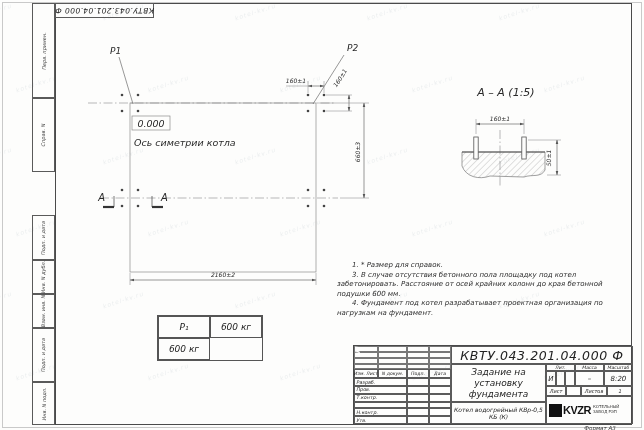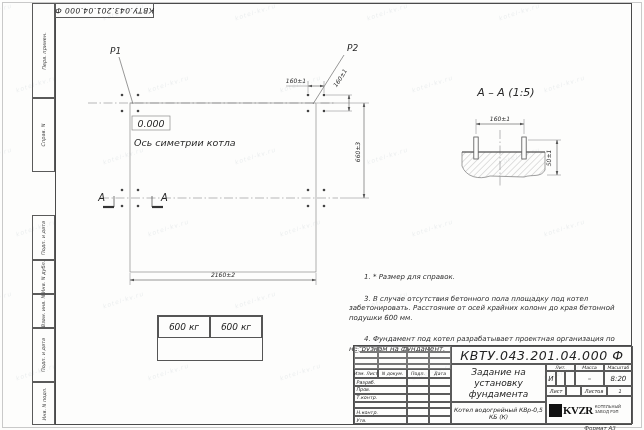--- a/index.html
+++ b/index.html
@@ -15,21 +15,21 @@
   .vcell{position:absolute;left:32px;width:23px;border:0.7px solid #5a5a5a;box-sizing:border-box;
          display:flex;align-items:center;justify-content:center;background:transparent;}
   .vcell span{transform:rotate(-90deg);white-space:nowrap;font-size:5px;font-style:italic;color:#444;}
   
   #top-stamp{position:absolute;left:55px;top:3px;width:99px;height:15px;border:0.8px solid #5a5a5a;
              box-sizing:border-box;display:flex;align-items:center;justify-content:center;}
   #top-stamp span{transform:rotate(180deg);font-size:7.5px;font-style:italic;letter-spacing:0.4px;color:#222;white-space:nowrap;}
   
   #notes{position:absolute;left:337px;top:261px;width:297px;font-size:7px;font-style:italic;
          line-height:9.6px;color:#2c2c2c;}
-  #notes p{margin:12px;text-indent:15px;}
+  #notes p{margin:0;text-indent:15px;}
   
   #load-table{position:absolute;left:157px;top:315px;width:106px;height:46px;border:0.9px solid #555;
               box-sizing:border-box;display:grid;grid-template-columns:1fr 1fr;grid-template-rows:22px 1fr;
               font-style:italic;color:#222;}
   #load-table div{border:0.45px solid #555;display:flex;align-items:center;justify-content:center;font-size:9px;}
   
   #tb{position:absolute;left:353px;top:345px;width:279px;height:80px;border:1px solid #4a4a4a;
       box-sizing:border-box;display:flex;font-style:italic;color:#222;}
   #tb *{box-sizing:border-box;}
   .tb-cell{border:0.45px solid #5a5a5a;overflow:hidden;display:flex;align-items:center;justify-content:center;}
@@ -49,21 +49,21 @@
   #tb-litcol{width:87px;display:flex;flex-direction:column;}
   .lit-hdr{display:flex;height:7px;font-size:4.6px;}
   .lit-hdr div{width:29px;border:0.4px solid #5a5a5a;display:flex;align-items:center;justify-content:center;}
   .lit-val{display:flex;height:15px;font-size:7px;}
   .lit-val .mini{width:9.66px;border:0.4px solid #5a5a5a;display:flex;align-items:center;justify-content:center;}
   .lit-val .big{width:29px;border:0.4px solid #5a5a5a;display:flex;align-items:center;justify-content:center;}
   .sheet-row{display:flex;height:10px;font-size:5px;}
   .sheet-row div{border:0.4px solid #5a5a5a;display:flex;align-items:center;justify-content:center;}
   #tb-logo{height:28px;border:0.4px solid #5a5a5a;display:flex;align-items:center;padding:2px;font-style:normal;}
   #logo-box{width:13px;height:13px;background:#111;display:flex;align-items:center;justify-content:center;margin-right:1px;}
-  #logo-word{font-weight:bold;font-size:11px;letter-spacing:-0.5px;color:#111;font-family:Liberation Serif, serif;}
+  #logo-word{font-weight:bold;font-size:11px;letter-spacing:-0.5px;color:#111;font-family:Liberation Sans, sans-serif;}
   #logo-cap{font-size:4px;line-height:4.6px;color:#333;margin-left:2px;white-space:nowrap;}
   #format-label{position:absolute;left:560px;top:425px;width:80px;text-align:center;font-size:5.5px;font-style:italic;color:#333;}
   svg{position:absolute;left:0;top:0;}
   svg text{font-family:"DejaVu Sans",sans-serif;font-style:italic;fill:#2a2a2a;}
   .thin{fill:none;stroke:#8c8c8c;stroke-width:0.7;}
   .axis{stroke:#8c8c8c;stroke-width:0.6;stroke-dasharray:9 2.5 1.5 2.5;fill:none;}
   .dim{stroke:#6b6b6b;stroke-width:0.7;fill:none;}
   .ext{stroke:#8c8c8c;stroke-width:0.55;fill:none;}
   .leader{stroke:#6b6b6b;stroke-width:0.7;fill:none;}
   .cutthick{stroke:#333;stroke-width:2.2;fill:none;}
@@ -223,20 +223,21 @@
       <text x="500" y="121" font-size="6" text-anchor="middle">160±1</text>
 
       <line class="ext" x1="528" y1="140" x2="561" y2="140"></line>
       <line class="ext" x1="547" y1="175" x2="561" y2="175"></line>
       <line class="dim" x1="557" y1="140" x2="557" y2="175" marker-start="url(#arr)" marker-end="url(#arr)"></line>
       <text x="551" y="158" font-size="6" text-anchor="middle" transform="rotate(-90 551 158)">50±1</text>
     </g>
   </svg>
 
   <div id="load-table">
+    <div>P₁</div>
     <div>600 кг</div>
     <div>600 кг</div>
   </div>
 
   <div id="notes">
     <p>1. * Размер для справок.</p>
     <p>3. В случае отсутствия бетонного пола площадку под котел забетонировать. Расстояние от осей крайних колонн до края бетонной подушки 600 мм.</p>
     <p>4. Фундамент под котел разрабатывает проектная организация по нагрузкам на фундамент.</p>
   </div>
 

